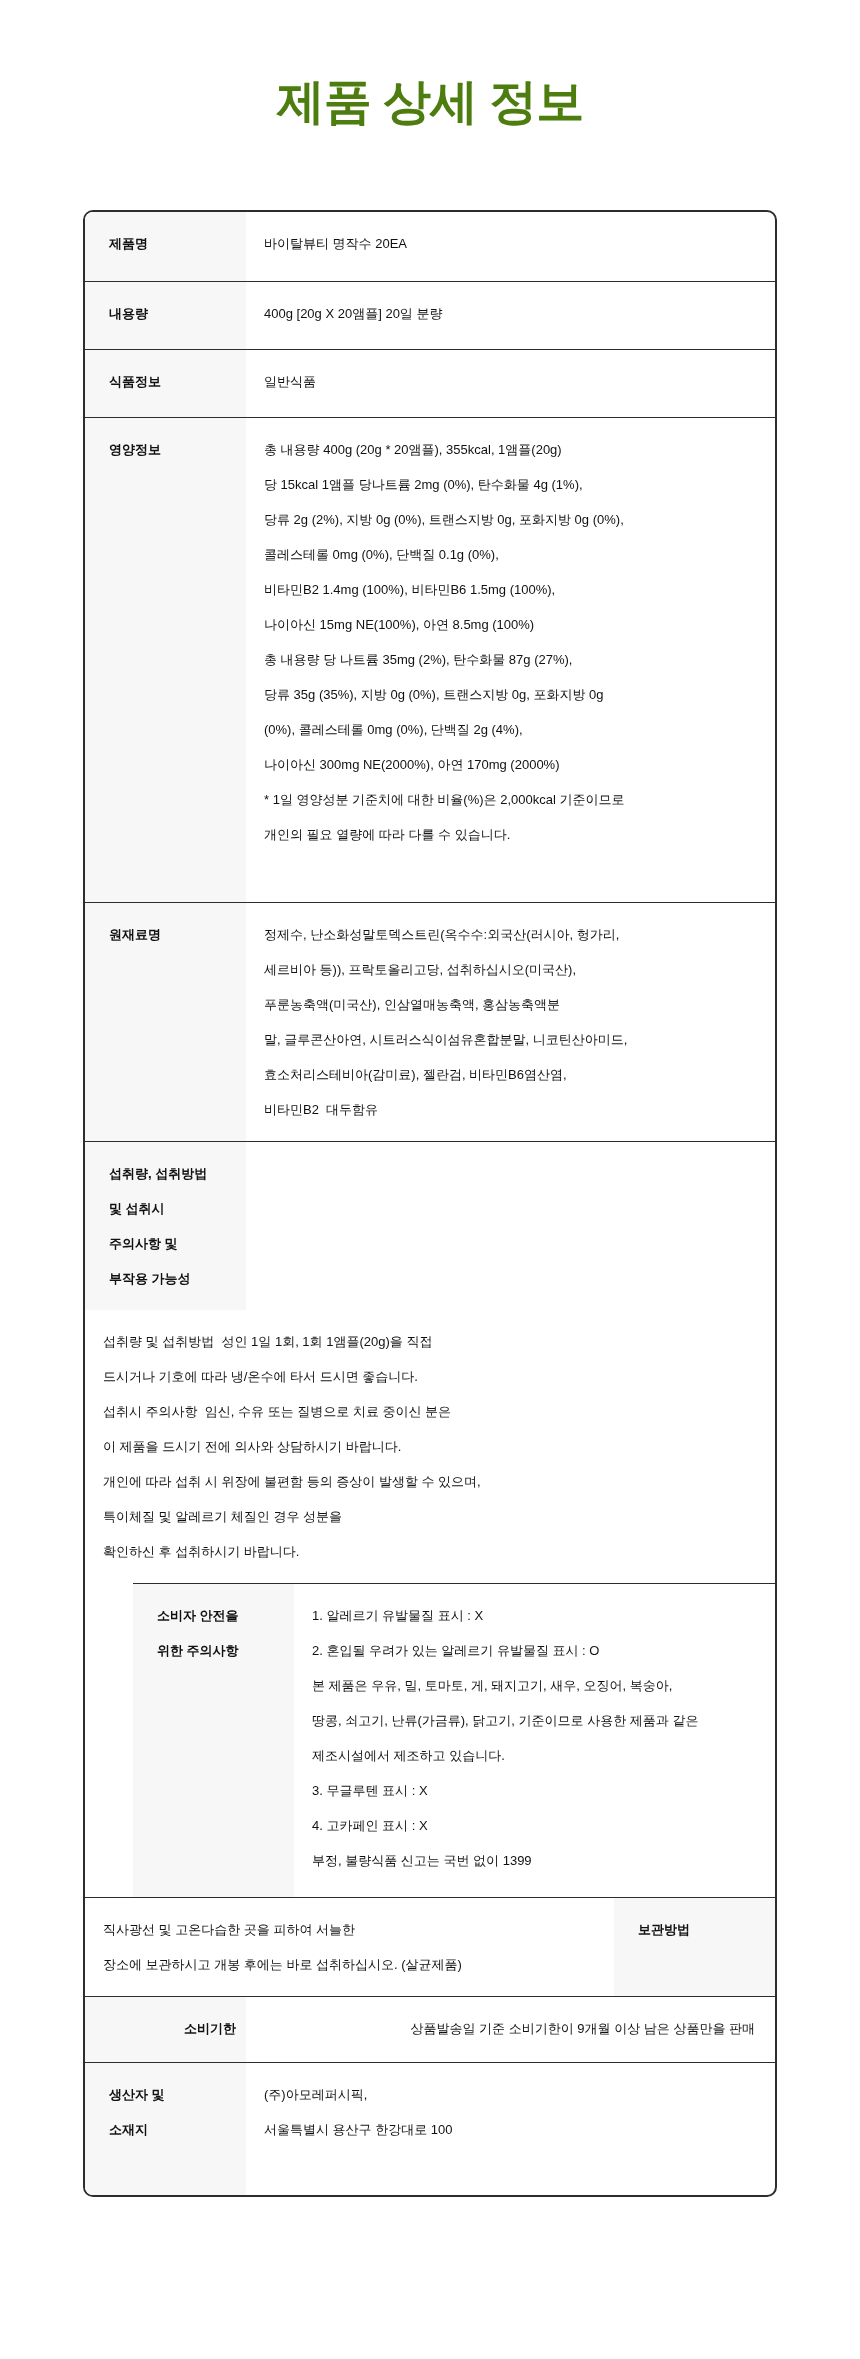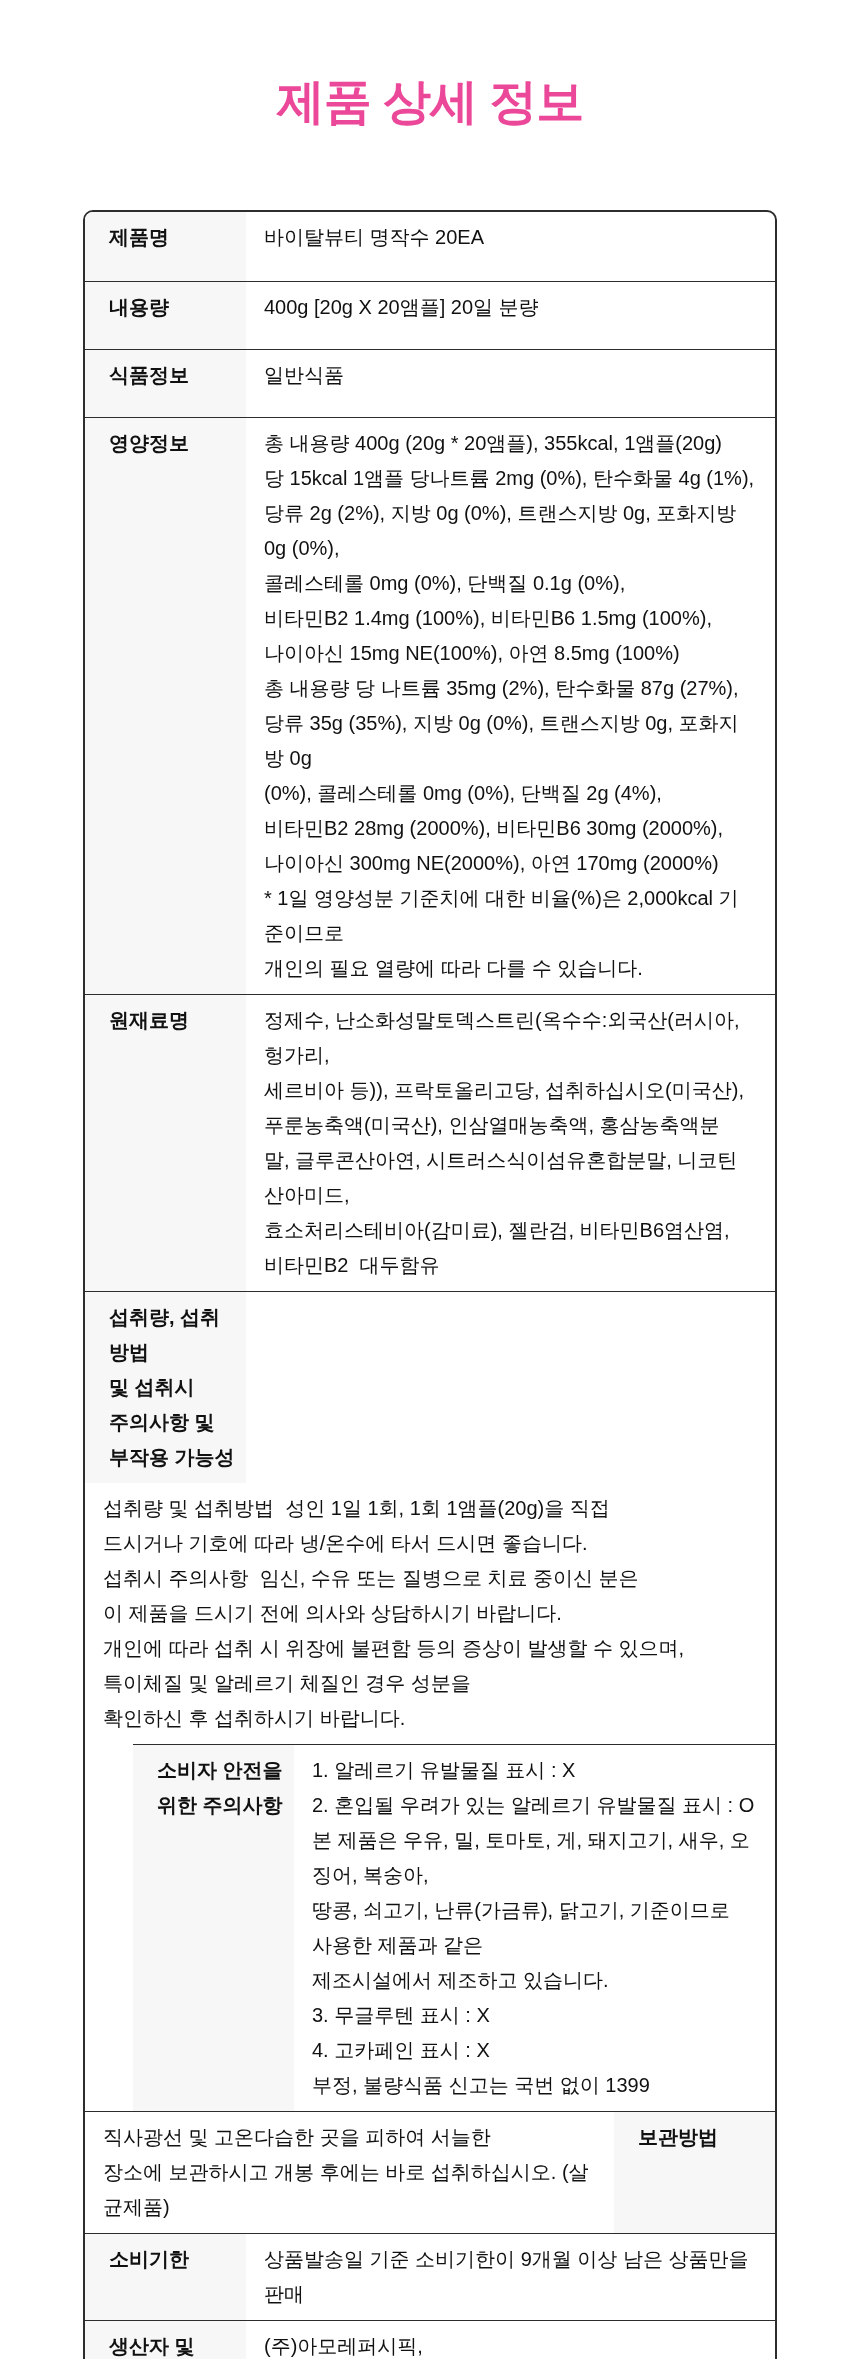--- a/index.html
+++ b/index.html
@@ -17,42 +17,42 @@
   }
   .page-title {
     margin: 0;
     padding-top: 72px;
     height: 60px;
     line-height: 60px;
     text-align: center;
     font-size: 48px;
     font-weight: 800;
     letter-spacing: -1px;
-    color: #ec4899;
+    color: #4d7c0f;
   }
   .tbl {
     margin: 78px 0 0 83px;
     width: 694px;
     box-sizing: border-box;
     border: 2px solid #2d2d2d;
     border-radius: 10px;
     overflow: hidden;
     background: #ffffff;
   }
   .row {
     display: flex;
     align-items: stretch;
   }
   .row + .row, .footer-row {
     border-top: 1.5px solid #2d2d2d;
   }
   .cell {
     box-sizing: border-box;
-    padding: 8px 0;
-    font-size: 20px;
+    padding: 14px 0;
+    font-size: 13px;
     line-height: 35px;
   }
   .cell.label {
     width: 161px;
     flex: 0 0 161px;
     background: #f7f7f7;
     font-weight: 700;
     padding-left: 24px;
     padding-right: 10px;
   }
@@ -67,21 +67,21 @@
   }
   
   .tbl > div:nth-child(1)  { min-height: 69px; }
   .tbl > div:nth-child(2)  { min-height: 67px; }
   .tbl > div:nth-child(3)  { min-height: 67px; }
   .tbl > div:nth-child(4)  { min-height: 484px; }
   .tbl > div:nth-child(5)  { min-height: 236px; }
   .tbl > div:nth-child(6)  { min-height: 287px; flex-direction: column; }
   .tbl > div:nth-child(7)  { min-height: 313px; margin-left: 48px; }
   .tbl > div:nth-child(8)  { min-height: 93px; }
-  .tbl > div:nth-child(9)  { min-height: 65px; }
+  .tbl > div:nth-child(9)  { min-height: 65px; text-align: right; }
   .tbl > div:nth-child(10) { min-height: 132px; }
   .tbl > div:nth-child(11) { min-height: 166px; }
   .tbl > div:nth-child(12) { min-height: 104px; }
 </style>
 </head>
 <body>
 
 <h1 class="page-title">제품 상세 정보</h1>
 
 <div class="tbl">
@@ -116,21 +116,20 @@
       <div class="cell value">
         <div class="ln">총 내용량 400g (20g * 20앰플), 355kcal, 1앰플(20g)</div>
         <div class="ln">당 15kcal 1앰플 당나트륨 2mg (0%), 탄수화물 4g (1%),</div>
         <div class="ln">당류 2g (2%), 지방 0g (0%), 트랜스지방 0g, 포화지방 0g (0%),</div>
         <div class="ln">콜레스테롤 0mg (0%), 단백질 0.1g (0%),</div>
         <div class="ln">비타민B2 1.4mg (100%), 비타민B6 1.5mg (100%),</div>
         <div class="ln">나이아신 15mg NE(100%), 아연 8.5mg (100%)</div>
         <div class="ln">총 내용량 당 나트륨 35mg (2%), 탄수화물 87g (27%),</div>
         <div class="ln">당류 35g (35%), 지방 0g (0%), 트랜스지방 0g, 포화지방 0g</div>
         <div class="ln">(0%), 콜레스테롤 0mg (0%), 단백질 2g (4%),</div>
-        <div class="ln">비타민B2 28mg (2000%), 비타민B6 30mg (2000%),</div>
         <div class="ln">나이아신 300mg NE(2000%), 아연 170mg (2000%)</div>
         <div class="ln">* 1일 영양성분 기준치에 대한 비율(%)은 2,000kcal 기준이므로</div>
         <div class="ln">개인의 필요 열량에 따라 다를 수 있습니다.</div>
       </div>
     </div>
     <div class="row">
       <div class="cell label">
         <div class="ln">원재료명</div>
       </div>
       <div class="cell value">

